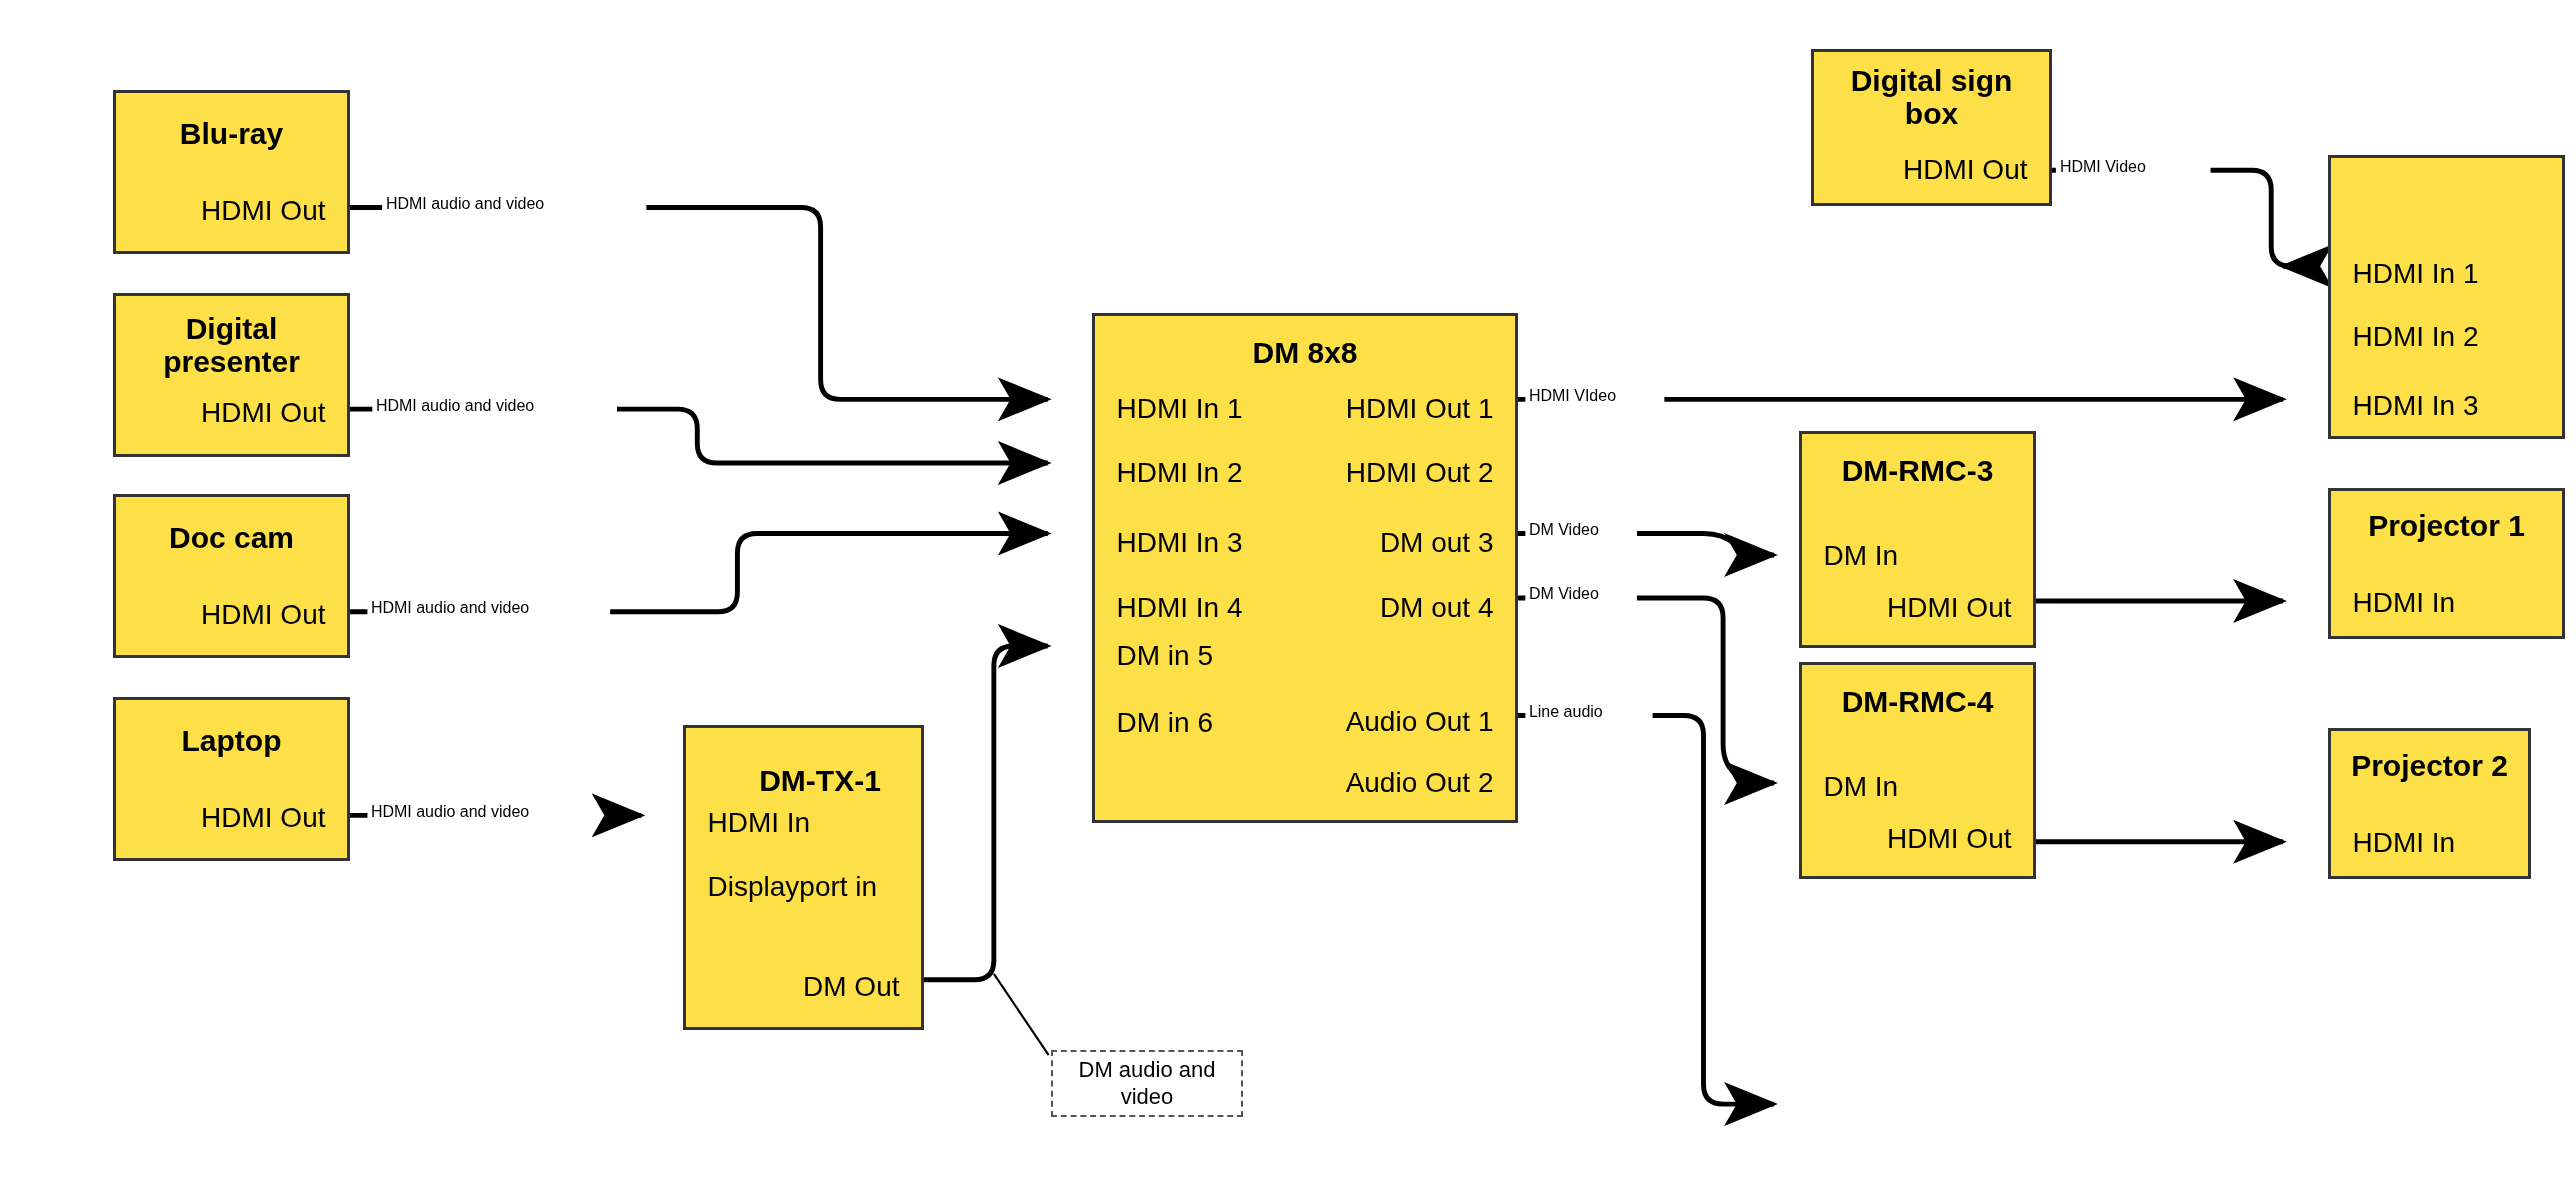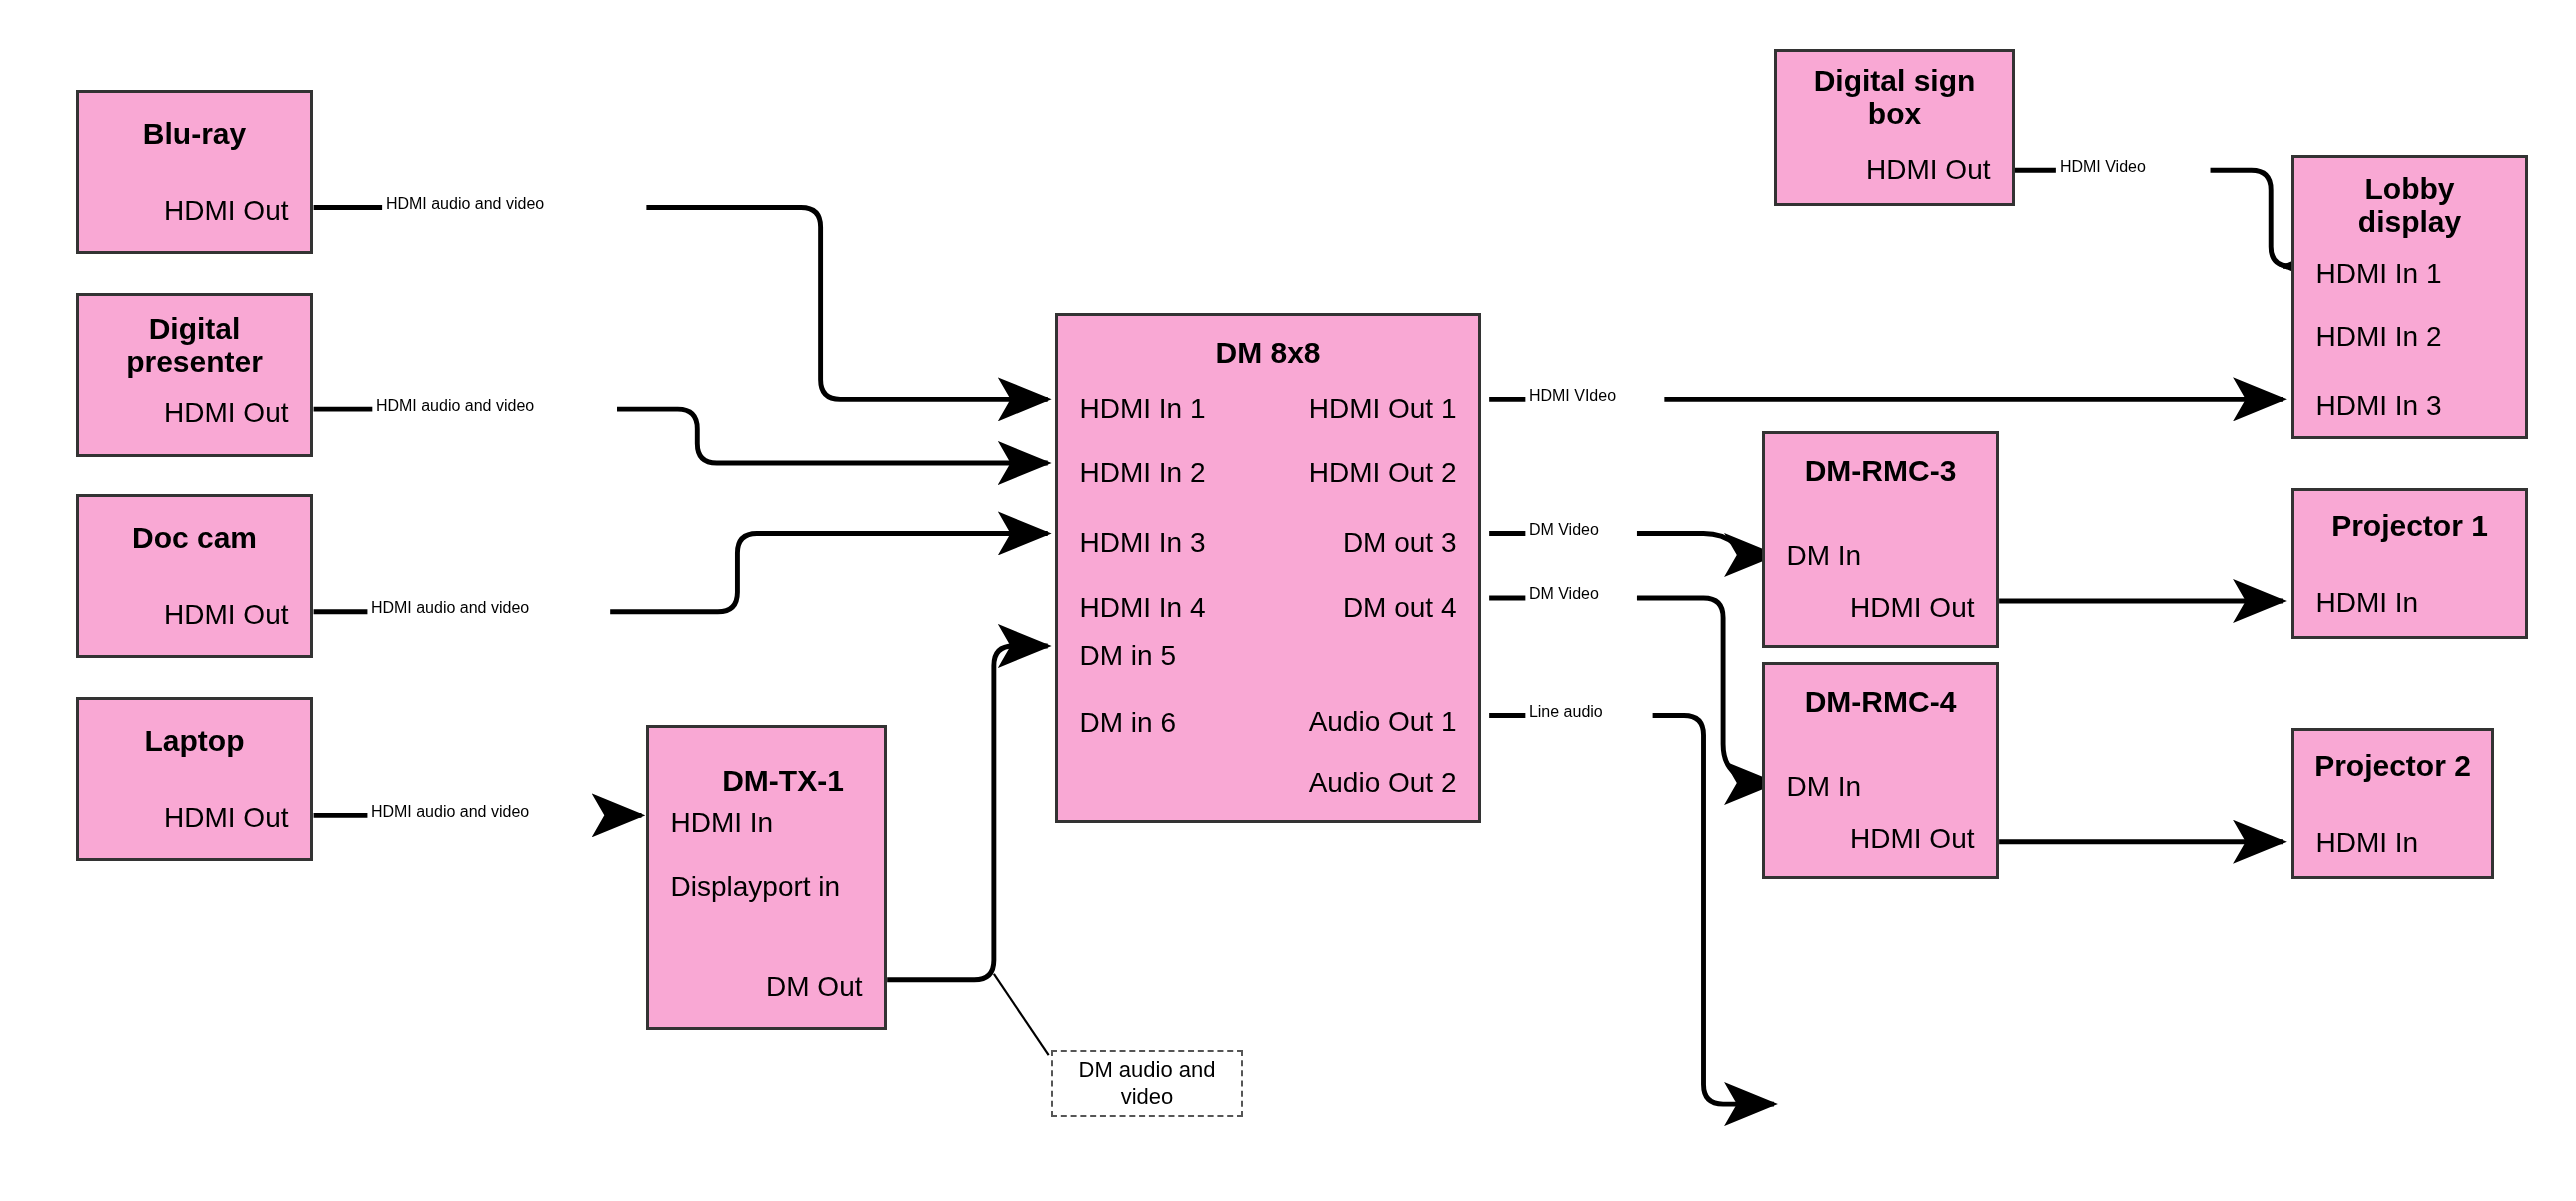--- a/index.html
+++ b/index.html
@@ -32,21 +32,22 @@
   }
   .wire-thin {
     fill: none;
     stroke: #000000;
     stroke-width: 2.2;
   }
   .node {
     position: absolute;
     box-sizing: border-box;
     border: 3.9px solid #333333;
-    background: #f9a8d4;
+    background: #fde047;
+    margin-left: 37px;
   }
   .node-title {
     position: absolute;
     left: 0;
     right: 0;
     text-align: center;
     font-weight: bold;
     font-size: 30px;
     color: #000000;
     line-height: 1.12;
@@ -167,21 +168,20 @@
     <div class="port right" style="top:392px;">Audio Out 1</div>
     <div class="port right" style="top:453px;">Audio Out 2</div>
   </div>
 
   <div class="node" style="left:1774px; top:49px; width:241px; height:157px;">
     <div class="node-title" style="top:11.7px;"><span>Digital sign</span><br><span>box</span></div>
     <div class="port right" style="top:104px;">HDMI Out</div>
   </div>
 
   <div class="node" style="left:2291px; top:155px; width:237px; height:284px;">
-    <div class="node-title" style="top:13.7px;"><span>Lobby</span><br><span>display</span></div>
     <div class="port left" style="top:102px;">HDMI In 1</div>
     <div class="port left" style="top:165px;">HDMI In 2</div>
     <div class="port left" style="top:234px;">HDMI In 3</div>
   </div>
 
   <div class="node" style="left:1762px; top:431px; width:237px; height:217px;padding-left:21px;">
     <div class="node-title" style="top:19.6px;">DM-RMC-3</div>
     <div class="port left" style="top:108px;">DM In</div>
     <div class="port right" style="top:160px;">HDMI Out</div>
   </div>

